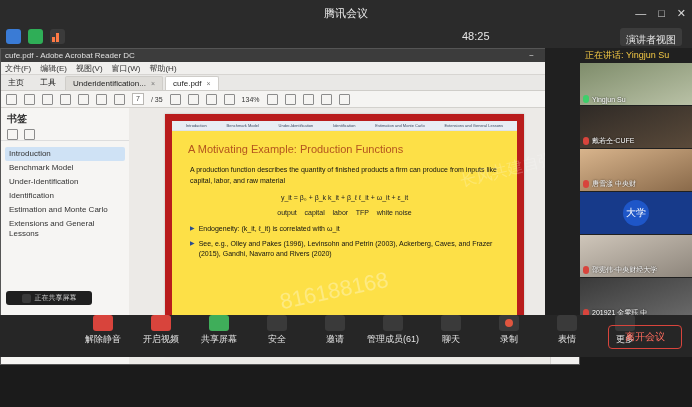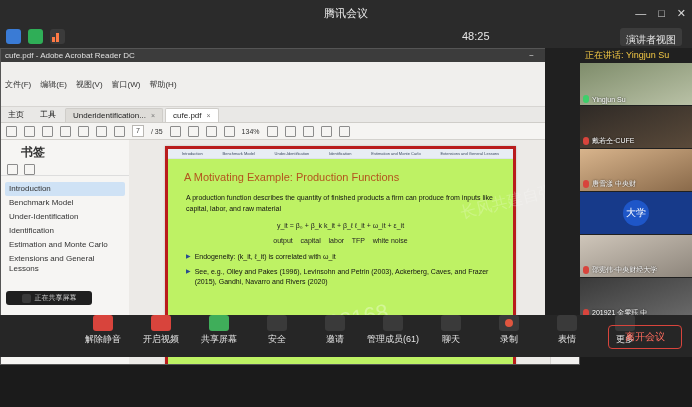--- a/index.html
+++ b/index.html
@@ -23,41 +23,41 @@
   .ic.sig:after{content:"";position:absolute;left:6px;bottom:2px;width:3px;height:9px;background:#ff7a45;}
   .timer{position:absolute;left:462px;top:4px;font-size:11px;color:#e6e6e6;}
   .speaker-view{position:absolute;right:10px;top:2px;height:18px;background:#3c3c3c;border-radius:3px;color:#e8e8e8;font-size:10px;display:flex;align-items:center;padding:0 6px;gap:5px;flex-direction:column;}
   .speaker-view .cam{width:11px;height:8px;background:#cfcfcf;border-radius:2px;}
   .caret{width:0;height:0;border-left:3px solid transparent;border-right:3px solid transparent;border-top:4px solid #dcdcdc;}
 
   
   .shared{position:absolute;left:0px;top:48px;width:580px;height:317px;background:#f1f0ee;overflow:hidden;border:1px solid #555;box-sizing:border-box;}
   .acro-title{height:13px;background:#3c3c3c;color:#e0e0e0;font-size:8px;display:flex;align-items:center;padding:0 4px;position:relative;}
   .acro-title .wb{position:absolute;right:4px;top:2px;font-size:8px;color:#dcdcdc;letter-spacing:5px;}
-  .acro-menu{height:12px;background:#f0efed;border-bottom:1px solid #d7d5d2;font-size:8px;color:#333;display:flex;align-items:center;padding:16px 4px;gap:9px;}
+  .acro-menu{height:12px;background:#f0efed;border-bottom:1px solid #d7d5d2;font-size:8px;color:#333;display:flex;align-items:center;padding:0 4px;gap:9px;}
   .acro-tabs{height:15px;background:#e9e8e6;display:flex;align-items:flex-end;font-size:8px;color:#222;border-bottom:1px solid #cfcdc9;}
   .acro-tabs .t{padding:2px 7px 2px 7px;margin-right:2px;border:1px solid #cfcdc9;border-bottom:none;background:#dedcd8;border-radius:2px 2px 0 0;position:relative;}
   .acro-tabs .t.home{background:transparent;border:none;}
   .acro-tabs .t.active{background:#fff;}
   .acro-tabs .x{font-size:7px;color:#777;margin-left:5px;}
   .acro-toolbar{height:16px;background:#f5f4f2;border-bottom:1px solid #d3d1cd;display:flex;align-items:center;gap:7px;padding:0 5px;font-size:8px;color:#4a4a4a;position:relative;}
   .tb-ic{width:9px;height:9px;border:1px solid #8c8c8c;border-radius:1px;display:inline-block;}
   .pagebox{border:1px solid #b9b7b3;background:#fff;font-size:7px;padding:0 3px;line-height:10px;}
   .zoom{font-size:7px;color:#333;}
   .acro-body{position:relative;height:100%;background:#f1f0ee;}
 
   .bookmarks{position:absolute;left:0;top:0;width:128px;bottom:0;background:#f6f5f3;border-right:1px solid #d7d5d2;font-size:8px;color:#333;}
-  .bm-head{padding:4px 6px 2px 20px;font-weight:bold;font-size:12px;color:#333;}
+  .bm-head{padding:4px 6px 2px 6px;font-weight:bold;font-size:10px;color:#333;}
   .bm-tools{height:12px;border-bottom:1px solid #ddd;display:flex;align-items:center;gap:6px;padding:0 6px;}
   .bm-list{padding:6px 4px;}
   .bm-item{padding:2px 4px;border-radius:2px;line-height:1.25;}
   .bm-item.sel{background:#cfe2f5;}
 
   .docview{position:absolute;left:128px;right:28px;top:0;bottom:0;background:#eceae7;overflow:hidden;}
-  .page{position:absolute;left:36px;top:6px;width:345px;height:228px;background:#bef264;border:3px solid #b91c1c;box-shadow:0 0 2px rgba(0,0,0,.2);}
+  .page{position:absolute;left:36px;top:6px;width:345px;height:228px;background:#fde047;border:7px solid #b91c1c;box-shadow:0 0 2px rgba(0,0,0,.2);}
   .slidebar{height:9px;background:#e8edf4;border-bottom:1px solid #dde3ea;display:flex;align-items:center;justify-content:space-around;font-size:4px;color:#3b4a63;padding:0 4px;}
   .slide-title{color:#b3541e;font-size:11px;padding:12px 0 0 16px;}
   .slide-body{padding:10px 18px 0 18px;font-size:7px;color:#111;line-height:1.5;}
   .formula{text-align:center;font-size:7px;color:#222;margin:8px 0 2px 0;}
   .bullets{padding:6px 18px 0 18px;font-size:7px;color:#111;line-height:1.5;}
   .bullets .b{display:flex;gap:4px;margin-bottom:4px;}
   .tri{color:#2a4d8f;font-size:6px;line-height:1.6;}
   .slide-foot{position:absolute;left:0;right:0;bottom:3px;display:flex;justify-content:space-between;padding:0 10px;font-size:4.5px;color:#555;}
   .watermark{position:absolute;left:150px;top:170px;font-size:22px;color:rgba(255,255,255,.32);transform:rotate(-12deg);pointer-events:none;white-space:nowrap;}
   .watermark2{position:absolute;left:330px;top:48px;font-size:16px;color:rgba(255,255,255,.22);transform:rotate(-14deg);pointer-events:none;white-space:nowrap;}

